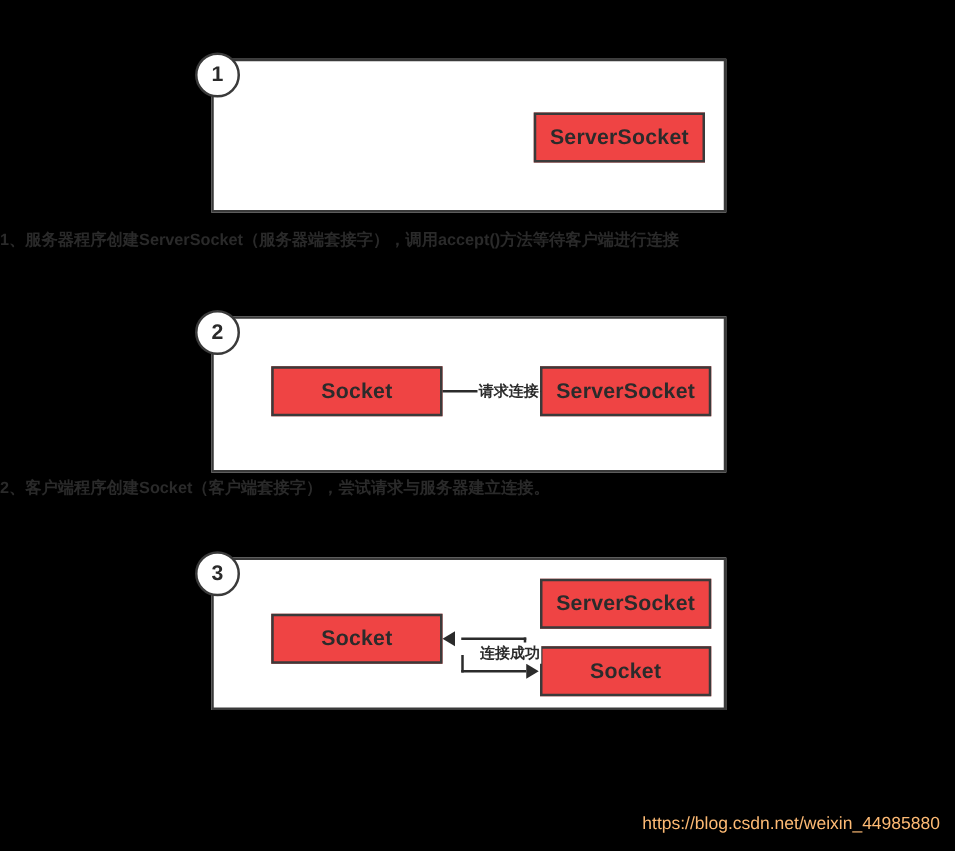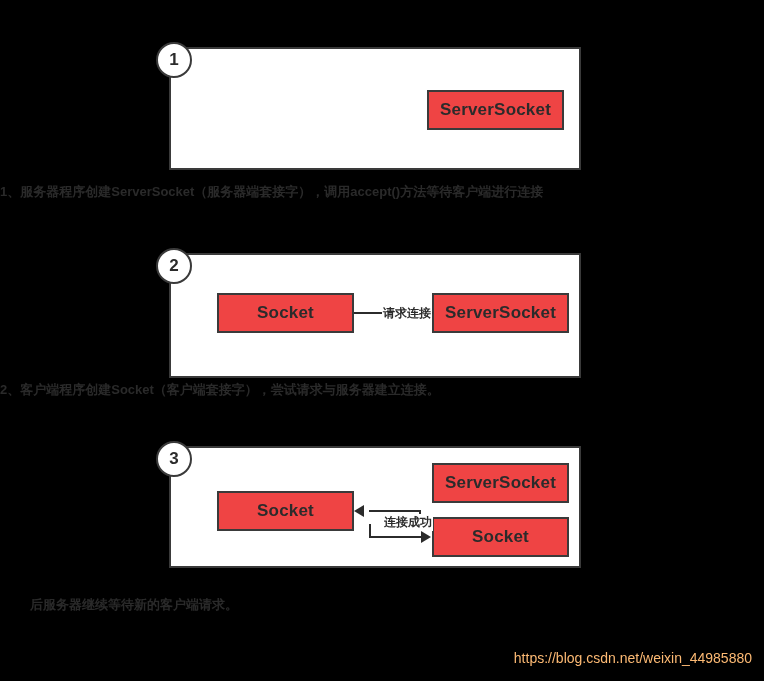--- a/index.html
+++ b/index.html
@@ -176,16 +176,15 @@
     <div class="conn-line" id="p3-top-stub"></div>
     <div class="arrow-head arrow-left" id="p3-top-head"></div>
     <div class="conn-line" id="p3-bot-line"></div>
     <div class="conn-line" id="p3-bot-stub"></div>
     <div class="arrow-head arrow-right" id="p3-bot-head"></div>
     <div class="conn-label" id="p3-conn-label">连接成功</div>
   </div>
 </div>
 <div class="caption" id="caption-3">
   <br>
-  <span>后服务器继续等待新的客户端请求。</span>
 </div>
 
 <div id="watermark">https://blog.csdn.net/weixin_44985880</div>
 
 </body></html>

